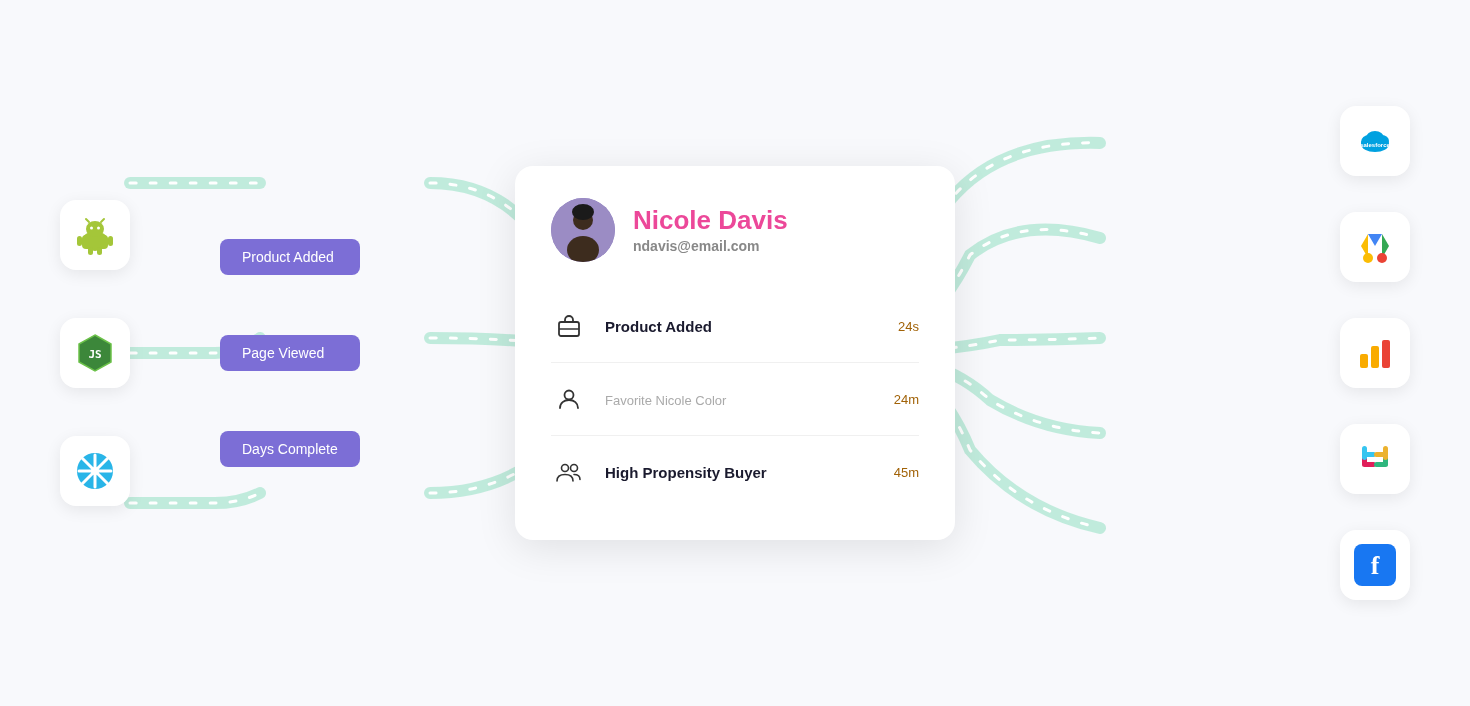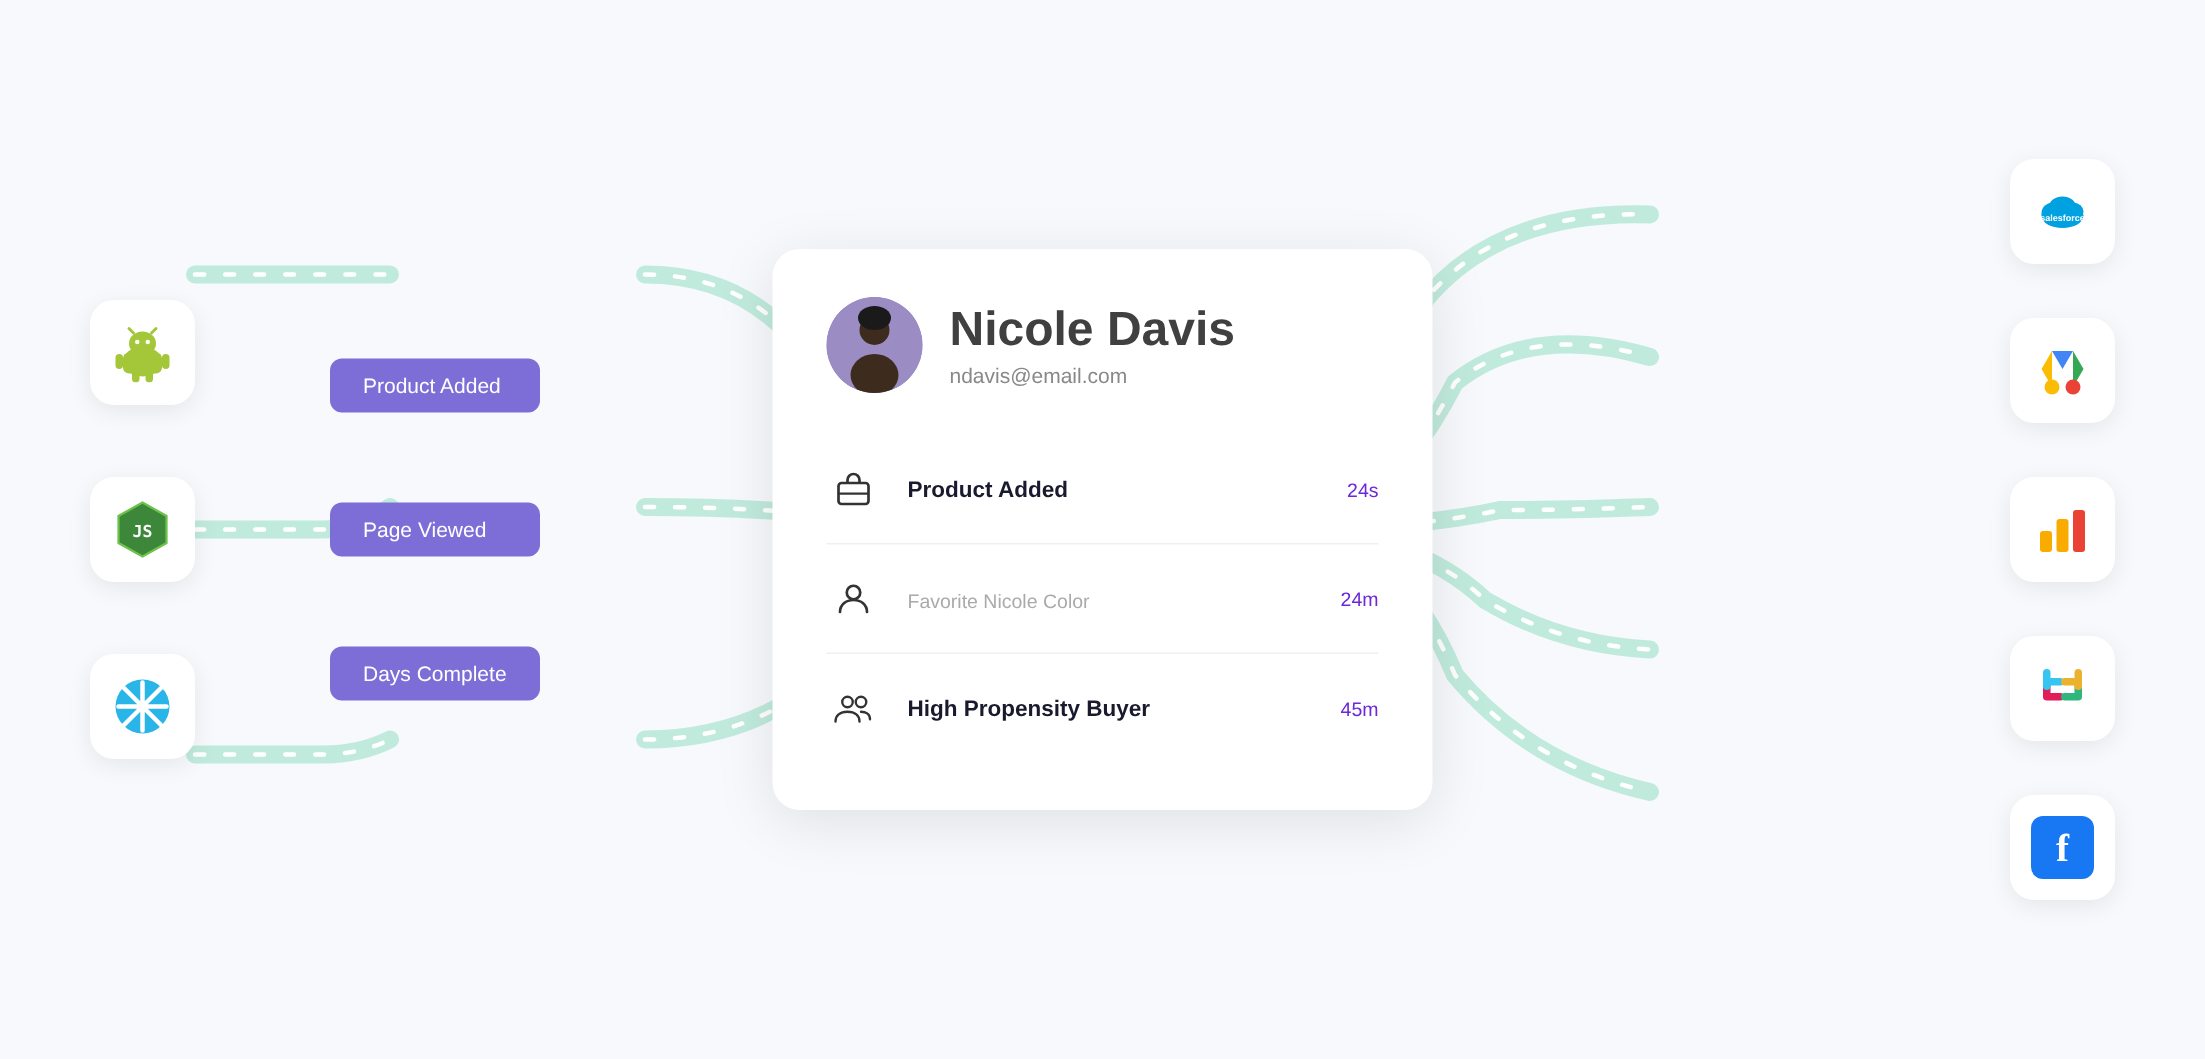--- a/index.html
+++ b/index.html
@@ -107,29 +107,30 @@
       border-radius: 50%;
       background: #8a7cc0;
       overflow: hidden;
       flex-shrink: 0;
       display: flex;
       align-items: flex-end;
       justify-content: center;
     }
 
     .card-name {
-      font-size: 32px;
+      font-size: 26px;
       font-weight: 700;
-      color: #404040;
+      color: #ec4899;
       line-height: 1.1;
     }
     .card-email {
       font-size: 14px;
       color: #888;
       margin-top: 4px;
+      font-weight: bold;
     }
 
     .card-row {
       display: flex;
       align-items: center;
       padding: 18px 0;
       border-bottom: 1px solid #f0f0f0;
       gap: 18px;
     }
     .card-row:last-child { border-bottom: none; justify-content: space-between; }
@@ -149,21 +150,21 @@
       font-weight: 700;
       color: #1a1a2e;
     }
     .row-subtitle {
       font-size: 13px;
       color: #aaa;
       margin-top: 2px;
     }
     .row-time {
       font-size: 13px;
-      color: #6d28d9;
+      color: #a16207;
       margin-left: auto;
       flex-shrink: 0;
     }
 
     
     .connector-path {
       fill: none;
       stroke: #a8e6cf;
       stroke-width: 12;
       stroke-linecap: round;

